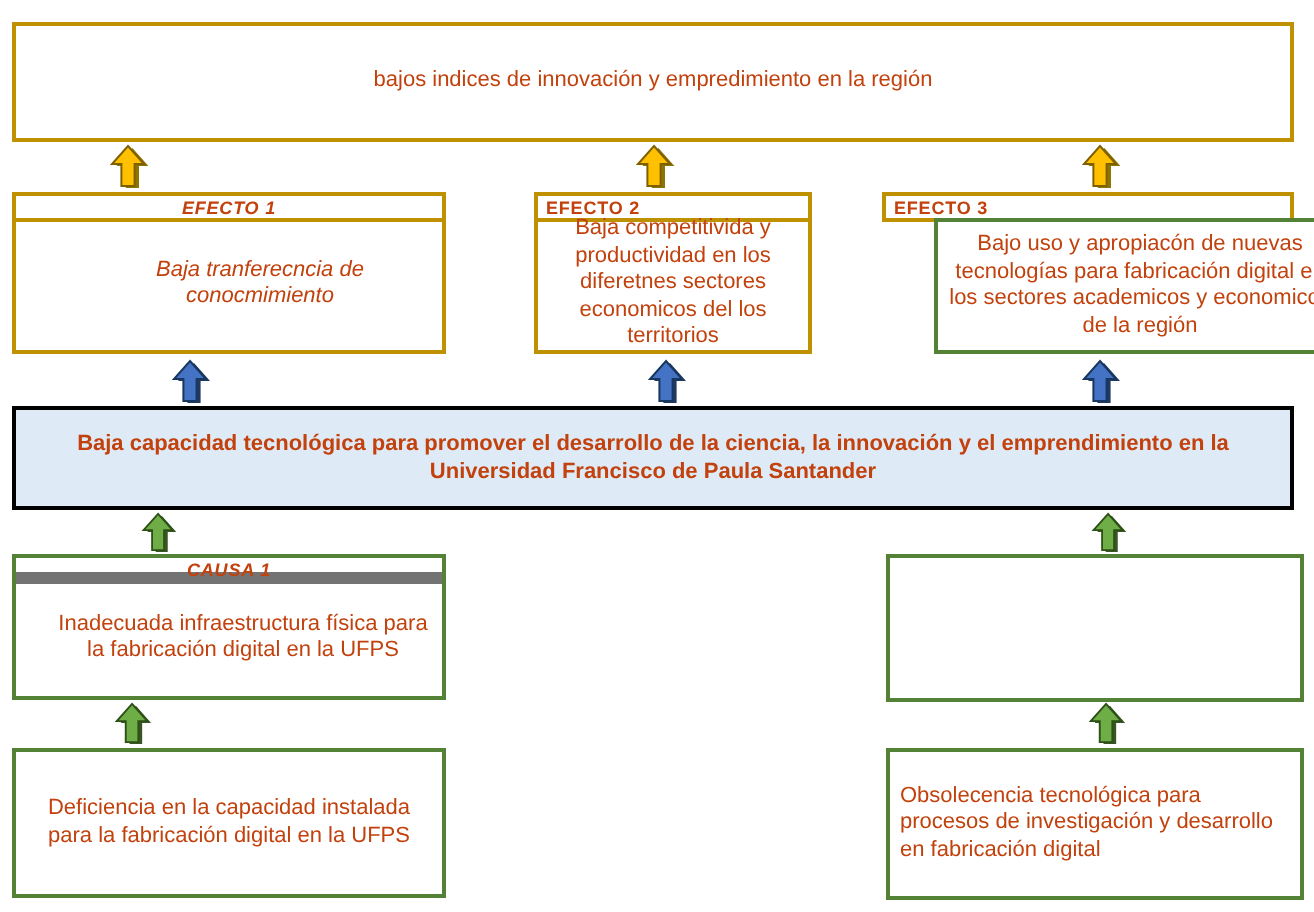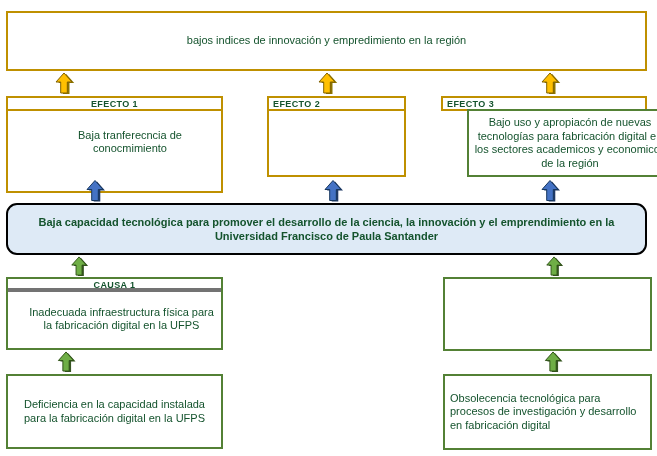--- a/index.html
+++ b/index.html
@@ -1,40 +1,39 @@
 <!DOCTYPE html>
 <html><head>
 <meta charset="utf-8">
 <style>
   html,body{margin:0;padding:0;background:#fff;}
   .stage{
     position:relative;width:657px;height:456px;background:#ffffff;
-    font-family:"Liberation Sans", sans-serif;color:#14532d;overflow:hidden;
+    font-family:"Liberation Sans", sans-serif;color:#c2410c;overflow:hidden;
   }
   .box{position:absolute;box-sizing:border-box;background:#ffffff;}
   .b-gold{border:2px solid #BF9000;}
   .b-green{border:2px solid #538135;}
   .b-black{border:2px solid #000000;}
   .hdr{
     font-weight:bold;font-size:9px;line-height:11px;letter-spacing:.4px;
     padding:1px 4px 0 4px;box-sizing:border-box;
   }
   .hdr-gold{border-bottom:2px solid #BF9000;}
-  .hdr-green{border-bottom:4px solid #737373;}
+  .hdr-green{border-bottom:6px solid #737373;font-style:italic;}
   .txt{
     font-size:11px;line-height:13.5px;display:flex;align-items:center;
     box-sizing:border-box;padding:2px 5px;
   }
   .txt.center{justify-content:center;text-align:center;}
   .txt.left{justify-content:flex-start;text-align:left;}
   .central{
     background:#DEEAF6;font-weight:bold;font-size:11px;line-height:14px;
     display:flex;align-items:center;justify-content:center;text-align:center;
     padding:0 2px;
-    border-radius:11px;
   }
   .arrow{position:absolute;}
 </style>
 </head>
 <body>
 
 <div class="stage">
 
   <div class="box b-gold" style="left:6px;top:11px;width:641px;height:60px;">
     <div class="txt center" style="width:100%;height:100%;">bajos indices de innovación y empredimiento en la región</div>
@@ -46,27 +45,28 @@
   </svg>
   <svg class="arrow" style="left:317px;top:72px;" width="21" height="22" viewBox="0 0 21 22">
     <path d="M10 1 L18 10 L13.3 10 L13.3 21 L6.7 21 L6.7 10 L2 10 Z" transform="translate(2.2,1.0)" fill="#8C7500"></path>
     <path d="M10 1 L18 10 L13.3 10 L13.3 21 L6.7 21 L6.7 10 L2 10 Z" fill="#FFC000" stroke="#7F6000" stroke-width="1"></path>
   </svg>
   <svg class="arrow" style="left:540px;top:72px;" width="21" height="22" viewBox="0 0 21 22">
     <path d="M10 1 L18 10 L13.3 10 L13.3 21 L6.7 21 L6.7 10 L2 10 Z" transform="translate(2.2,1.0)" fill="#8C7500"></path>
     <path d="M10 1 L18 10 L13.3 10 L13.3 21 L6.7 21 L6.7 10 L2 10 Z" fill="#FFC000" stroke="#7F6000" stroke-width="1"></path>
   </svg>
 
-  <div class="box b-gold" style="left:6px;top:96px;width:217px;height:97px;">
+  <div class="box b-gold" style="left:6px;top:96px;width:217px;height:81px;font-style:italic;">
     <div class="hdr hdr-gold" style="text-align:center;height:13px;">EFECTO 1</div>
     <div class="txt center" style="width:100%;height:62px;padding-left:36px;">Baja tranferecncia de conocmimiento</div>
   </div>
 
   <div class="box b-gold" style="left:267px;top:96px;width:139px;height:81px;">
     <div class="hdr hdr-gold" style="text-align:left;height:13px;">EFECTO 2</div>
+    <div class="txt center" style="width:100%;height:62px;padding:0 2px;">Baja competitivida y productividad en los diferetnes sectores economicos del los territorios</div>
   </div>
 
   <div class="box b-gold hdr" style="left:441px;top:96px;width:206px;height:15px;text-align:left;">EFECTO 3</div>
   <div class="box b-green" style="left:467px;top:109px;width:206px;height:68px;">
     <div class="txt center" style="width:100%;height:100%;">Bajo uso y apropiacón de nuevas tecnologías para fabricación digital en los sectores academicos y economicos de la región</div>
   </div>
 
   <svg class="arrow" style="left:85px;top:179px;" width="21" height="23" viewBox="0 0 21 22">
     <path d="M10 1 L18 10 L13.3 10 L13.3 21 L6.7 21 L6.7 10 L2 10 Z" transform="translate(2.0,1.0)" fill="#1F3864"></path>
     <path d="M10 1 L18 10 L13.3 10 L13.3 21 L6.7 21 L6.7 10 L2 10 Z" fill="#4472C4" stroke="#17375E" stroke-width="1"></path>

